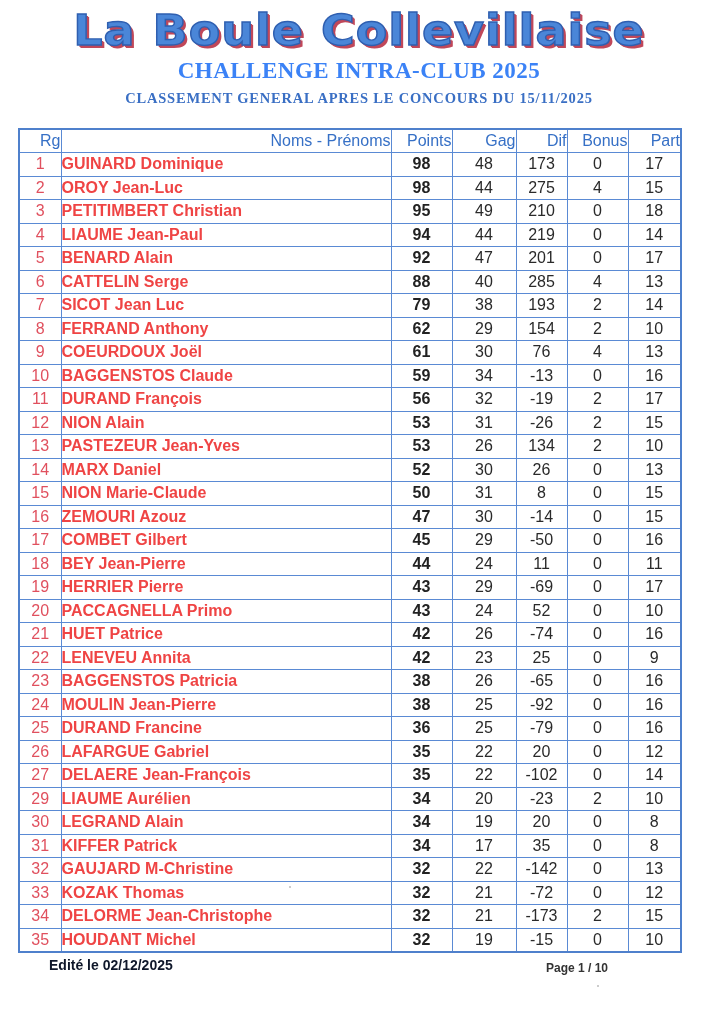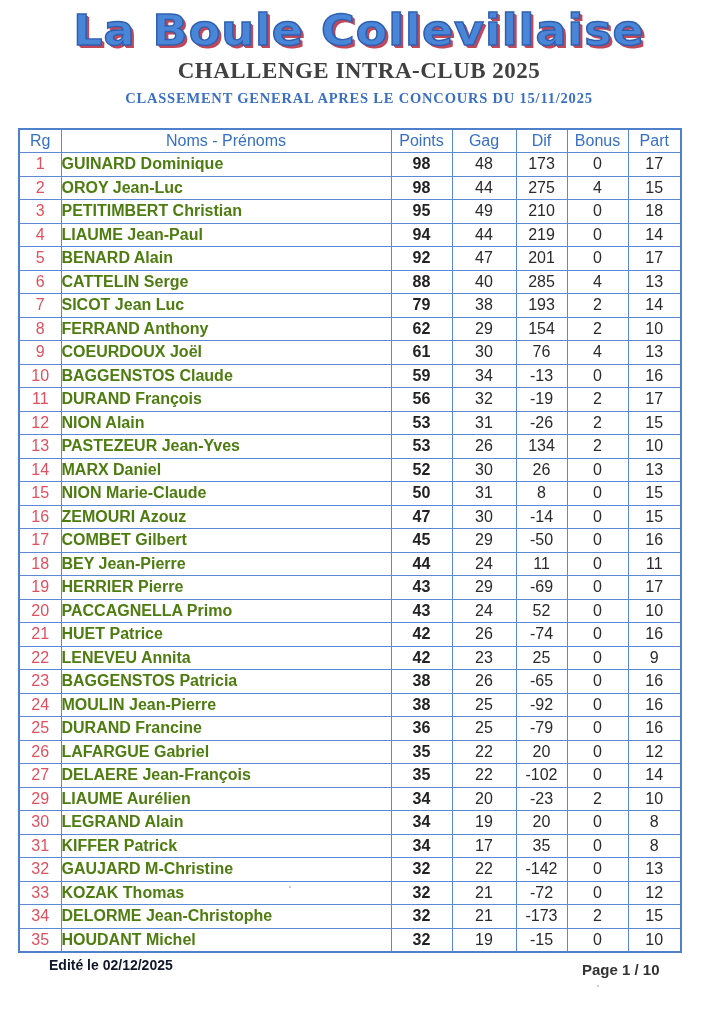--- a/index.html
+++ b/index.html
@@ -12,49 +12,49 @@
     font-family: "DejaVu Sans", sans-serif; font-weight: bold; font-size: 46px;
     letter-spacing: 1px; line-height: 52px;
     color: #4a86d8;
     -webkit-text-stroke: 1.5px #2f5fb0;
     text-shadow: 2px 3px 0 #c0485a, 3px 4px 0 #c0485a;
     transform: scaleY(0.92);
   }
   .subtitle {
     position: absolute; left: 0; width: 718px; top: 58px; text-align: center;
     font-family: "Liberation Serif", serif; font-weight: bold; font-size: 23px;
-    color: #404040; letter-spacing: 0.5px;
+    color: #3b82f6; letter-spacing: 0.5px;
   }
   .subtitle2 {
     position: absolute; left: 0; width: 718px; top: 90px; text-align: center;
     font-family: "Liberation Serif", serif; font-weight: bold; font-size: 14.5px;
     color: #3a6fc4; letter-spacing: 0.8px;
   }
   table.ranking {
     position: absolute; left: 18px; top: 128px; width: 662px;
     border-collapse: collapse; table-layout: fixed;
     border: 2px solid #4f80cc;
   }
   table.ranking th, table.ranking td {
     border: 1.5px solid #5a8ad4; padding: 0; height: 22.5px;
     font-size: 16px; line-height: 20px; white-space: nowrap; overflow: hidden;
   }
   table.ranking th {
-    color: #3670c6; font-weight: normal; height: 22px; text-align: center;
+    color: #3670c6; font-weight: normal; height: 22px; text-align: right;
   }
   table.ranking th.points-h { font-weight: normal; }
   td.rg { color: #e0505e; text-align: center; }
-  td.name { color: #4d7c0f; font-weight: bold; padding-left: 4px; text-align: left; }
+  td.name { color: #ef4444; font-weight: bold; padding-left: 4px; text-align: left; }
   td.pts { color: #222; font-weight: bold; text-align: center; }
   td.num { color: #2a2a2a; text-align: center; }
   .footer-left {
     position: absolute; left: 49px; top: 957px; font-size: 14px; font-weight: bold; color: #0f172a;
   }
   .footer-right {
-    position: absolute; left: 582px; top: 961px; font-size: 15px; font-weight: bold; color: #333;
+    position: absolute; left: 546px; top: 961px; font-size: 12px; font-weight: bold; color: #333;
   }
   .speck { position: absolute; width: 2px; height: 2px; background: #bbb; border-radius: 1px; }
 </style>
 </head>
 <body>
 
 <div class="title">La Boule Collevillaise</div>
 <div class="subtitle">CHALLENGE INTRA-CLUB 2025</div>
 <div class="subtitle2">CLASSEMENT GENERAL APRES LE CONCOURS DU 15/11/2025</div>
 

